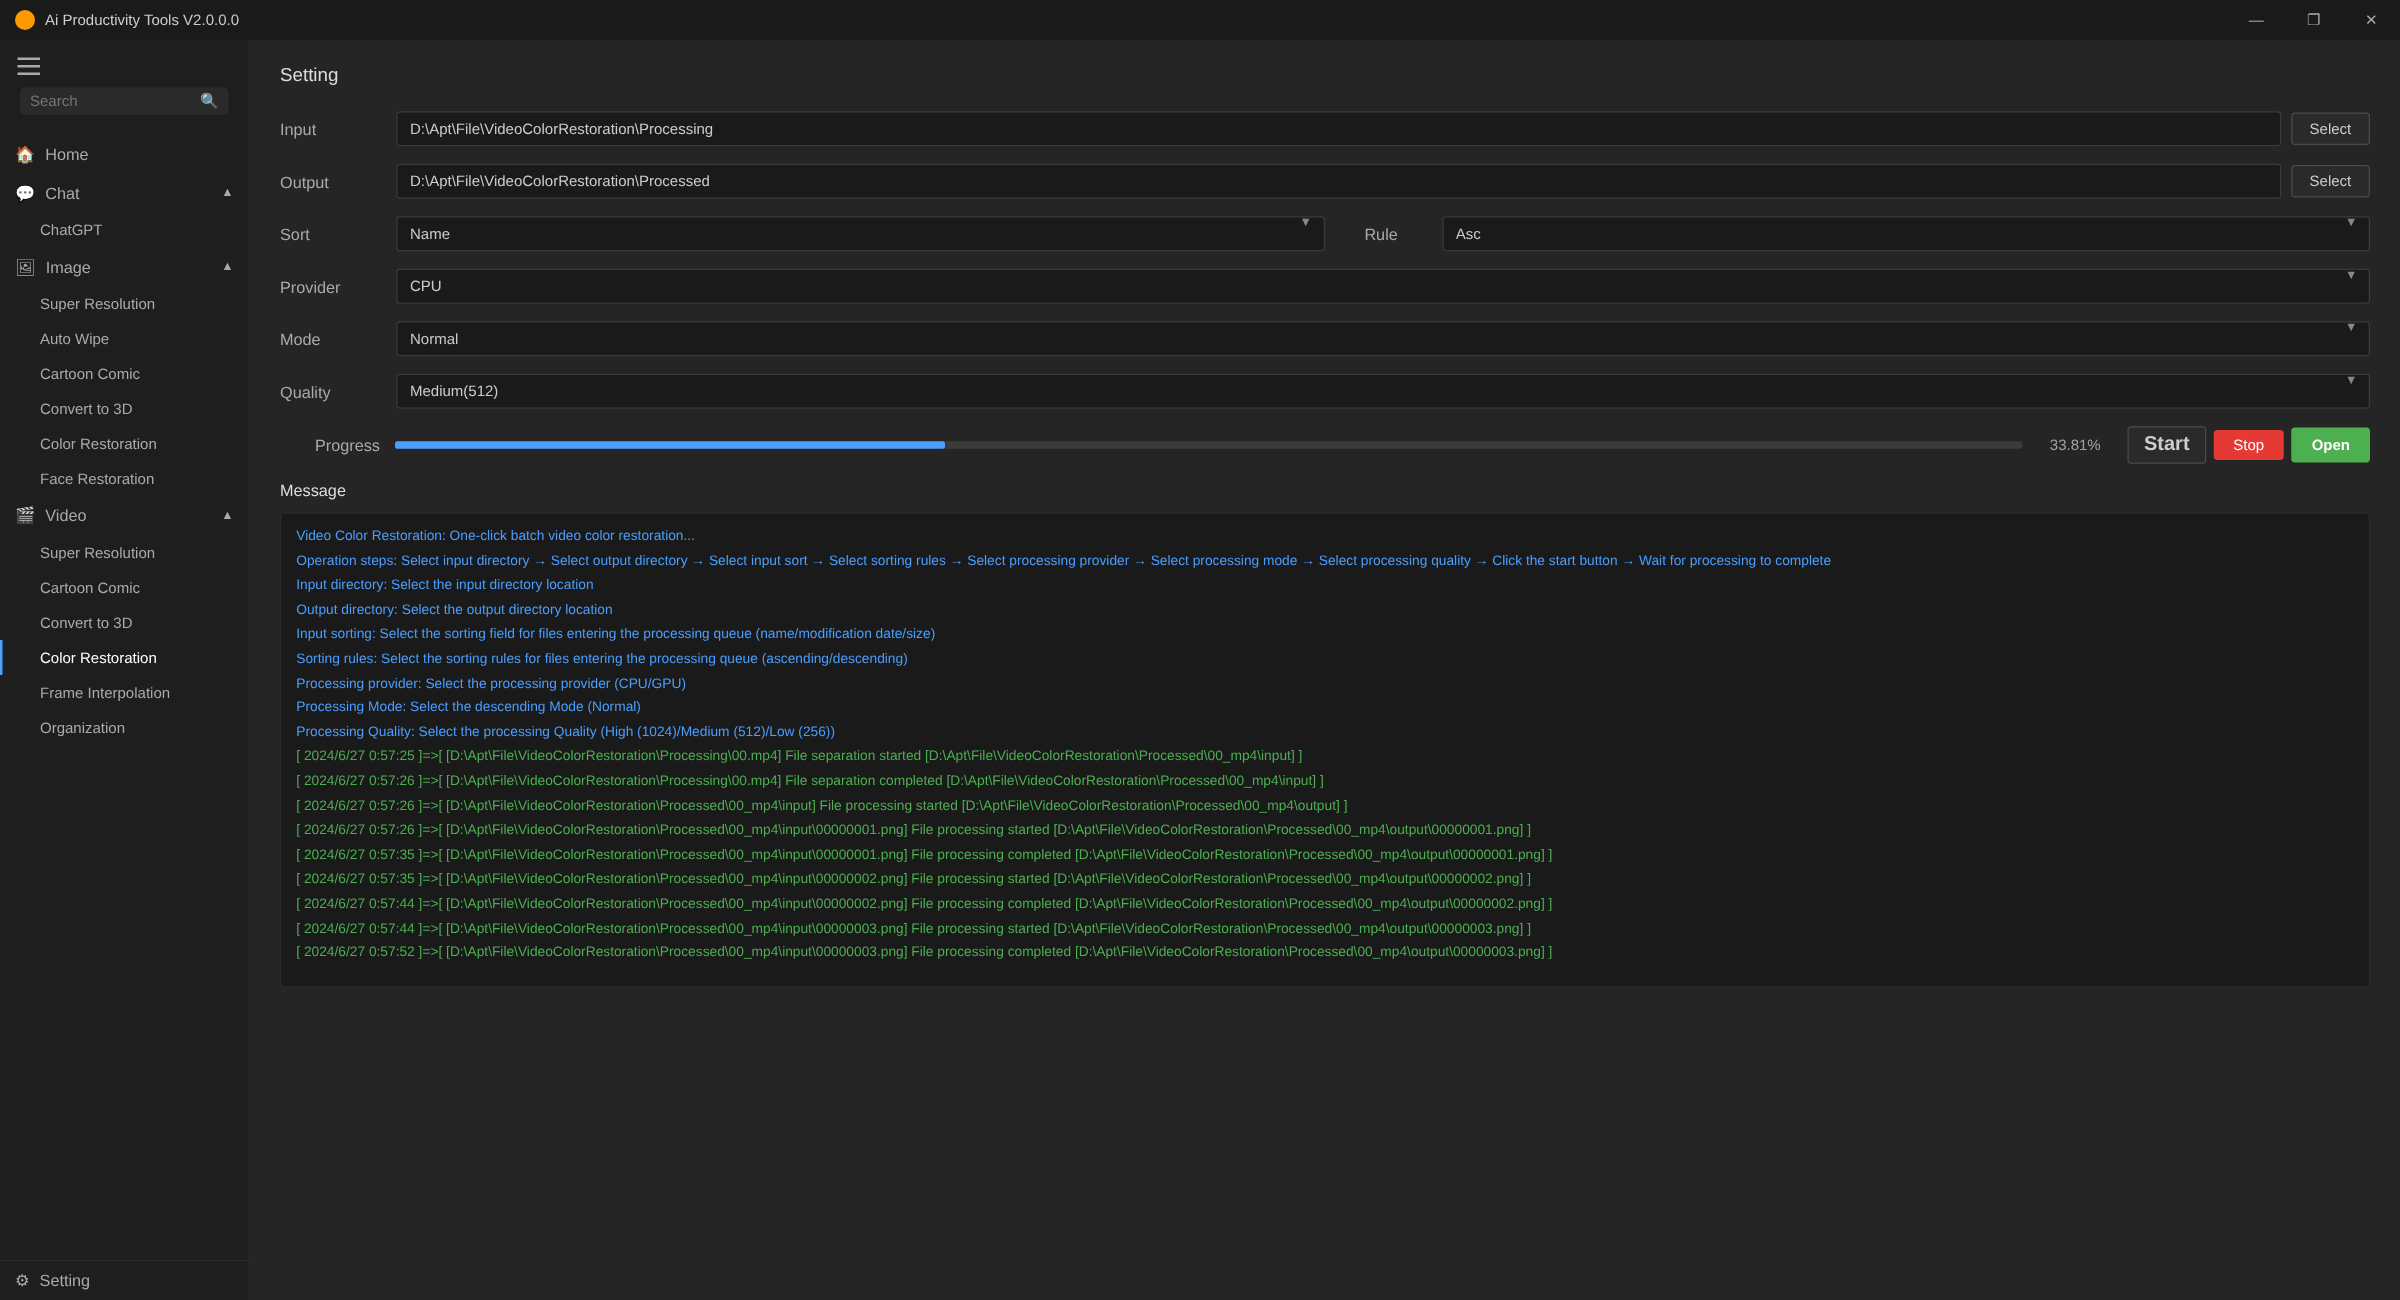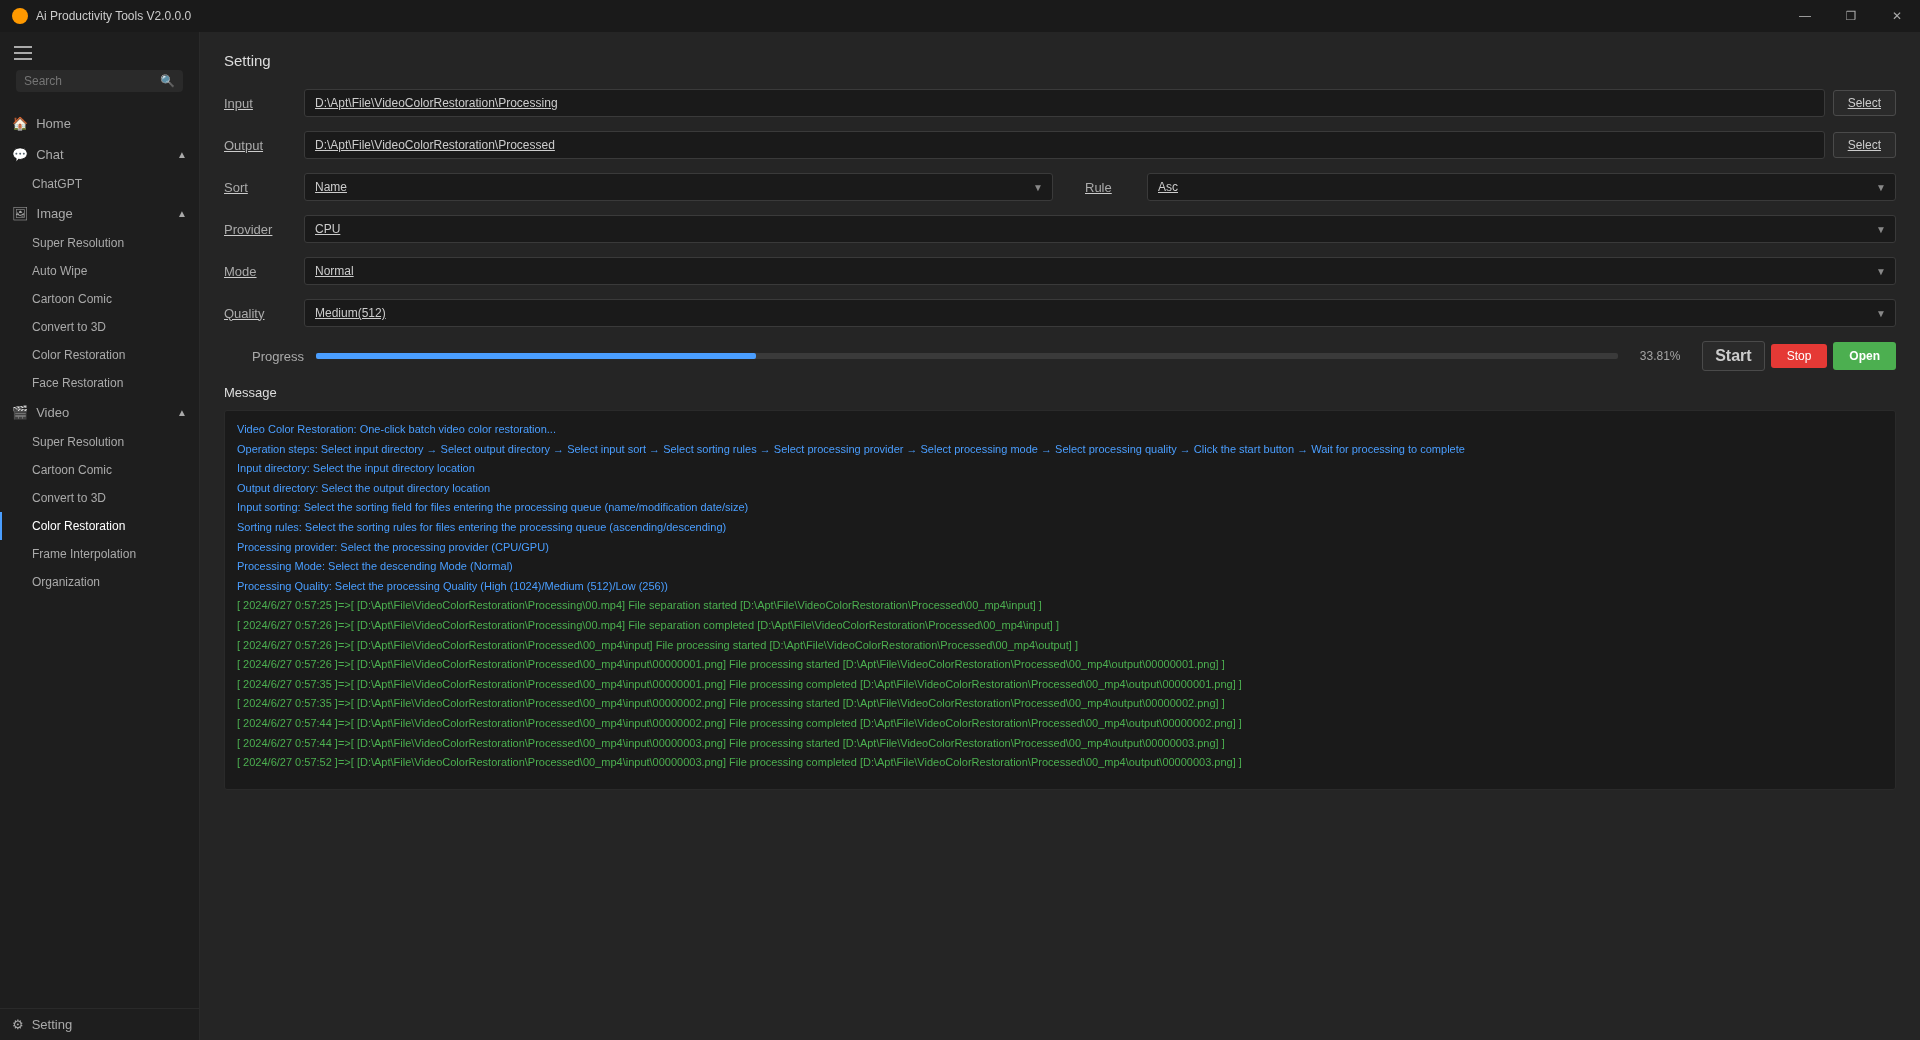--- a/index.html
+++ b/index.html
@@ -166,22 +166,21 @@
       font-size: 15px;
       color: #ddd;
       margin-bottom: 20px;
       font-weight: 400;
     }
 
     .setting-row {
       display: flex;
       align-items: center;
       margin-bottom: 14px;
-      gap: 0;
-      text-decoration: underline;
+      gap: 13px;
     }
 
     .setting-label {
       width: 80px;
       color: #aaa;
       font-size: 13px;
       flex-shrink: 0;
     }
 
     .setting-input-wrap {
@@ -210,21 +209,21 @@
       border-radius: 3px;
       cursor: pointer;
       font-size: 12px;
       white-space: nowrap;
     }
 
     .dropdown-wrap {
       flex: 1;
       position: relative;
       display: flex;
-      align-items: center;
+      align-items: flex-start;
     }
     .dropdown-wrap select {
       width: 100%;
       background: #1a1a1a;
       border: 1px solid #3a3a3a;
       border-radius: 3px;
       color: #ccc;
       padding: 6px 30px 6px 10px;
       font-size: 12px;
       appearance: none;

